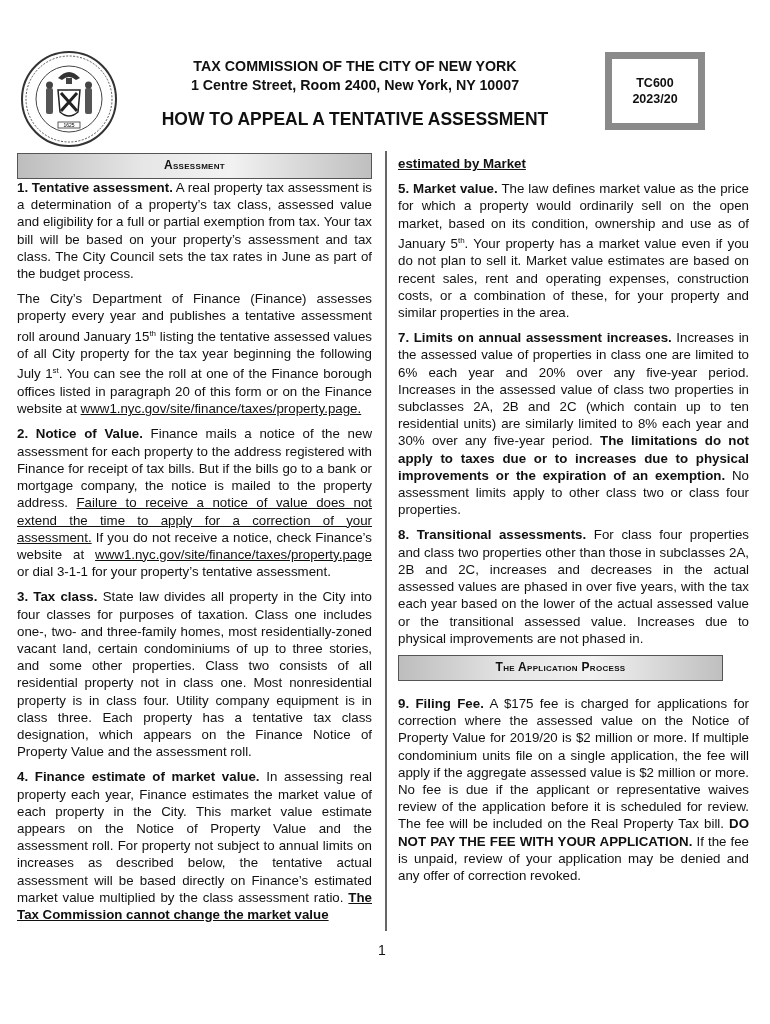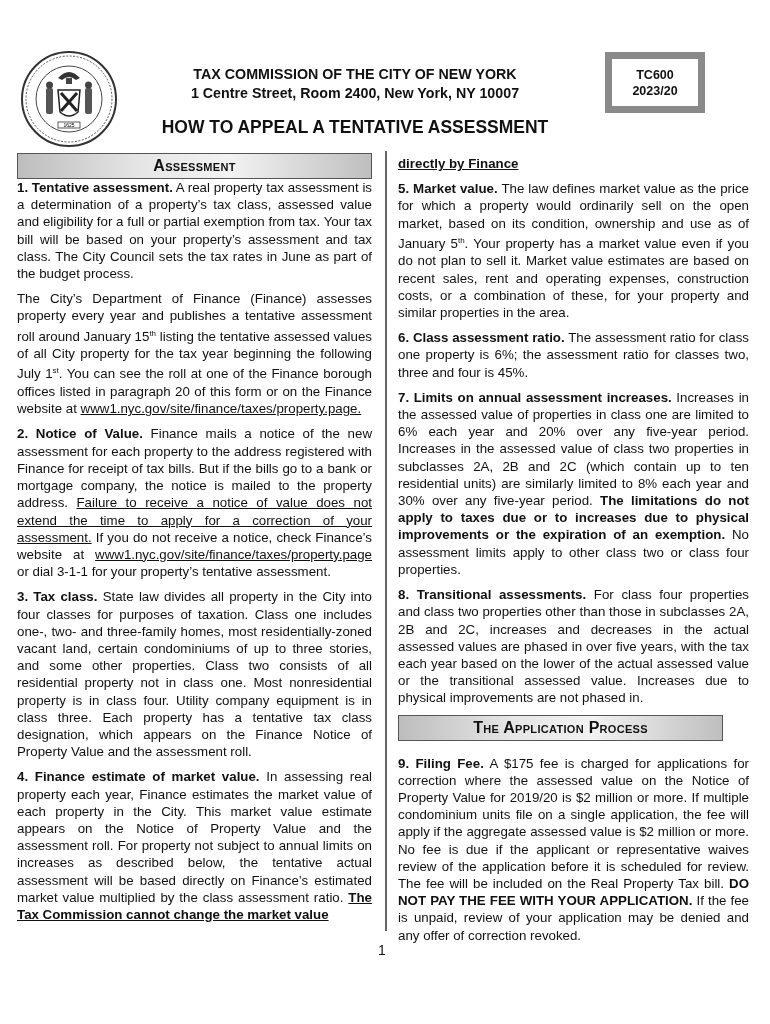--- a/index.html
+++ b/index.html
@@ -1,35 +1,35 @@
 <!DOCTYPE html>
 <html><head>
 <meta charset="utf-8">
 <style>
   html, body { margin: 0; padding: 0; background: #ffffff; }
   body { width: 770px; height: 1024px; position: relative; overflow: hidden;
          font-family: "Liberation Sans", sans-serif; color: #111; }
   .seal { position: absolute; left: 20px; top: 50px; width: 98px; height: 98px; }
-  .header { position: absolute; left: 130px; top: 64px; width: 450px; text-align: center; }
+  .header { position: absolute; left: 130px; top: 56px; width: 450px; text-align: center; }
   .h-line1, .h-line2 { font-family: "Liberation Sans", sans-serif; font-weight: bold;
          font-size: 15.5px; line-height: 19px; transform: scaleX(0.92); transform-origin: center; }
   .h-title { font-weight: bold; font-size: 19px; margin-top: 14px; transform: scaleX(0.92); }
-  .formbox { position: absolute; left: 605px; top: 52px; width: 100px; height: 61px;
+  .formbox { position: absolute; left: 605px; top: 52px; width: 100px; height: 78px;
          border: 7px solid #8a8a8a; background: #fff; box-sizing: border-box;
          display: flex; flex-direction: column; align-items: center; justify-content: center;
          font-weight: bold; font-size: 12.5px; line-height: 16px; }
   .col { position: absolute; top: 0; font-size: 13.3px; line-height: 17.2px; text-align: justify; }
   .col-left { left: 17px; width: 355px; }
   .col-right { left: 398px; width: 351px; }
   .divider { position: absolute; left: 385px; top: 151px; width: 2px; height: 780px; background: #666; }
   .section-bar { height: 26px; border: 1px solid #555; box-sizing: border-box;
          background: linear-gradient(90deg, #bdbdbd 0%, #e6e6e6 35%, #f2f2f2 60%, #bfbfbf 100%);
          display: flex; align-items: center; justify-content: center;
          font-weight: bold; font-size: 13px; font-variant: small-caps; letter-spacing: 0.3px; }
-  .section-bar span { font-size: 16px; }
+  .section-bar span { font-size: 12px; }
   p { margin: 0 0 8px 0; }
   .b { font-weight: bold; }
   .u { text-decoration: underline; }
   .pagenum { position: absolute; left: 378px; top: 942px; font-size: 14px; }
 </style>
 </head>
 <body>
 
 <div class="seal">
   <svg width="98" height="98" viewBox="0 0 98 98">
@@ -78,27 +78,24 @@
   <p>
     <span class="b">3. Tax class.</span><span> State law divides all property in the City into four classes for purposes of taxation.  Class one includes one-, two- and three-family homes, most residentially-zoned vacant land, certain condominiums of up to three stories, and some other properties.  Class two consists of all residential property not in class one.  Most nonresidential property is in class four.  Utility company equipment is in class three.  Each property has a tentative tax class designation, which appears on the Finance Notice of Property Value and the assessment roll.</span>
   </p>
   <p>
     <span class="b">4. Finance estimate of market value.</span><span> In assessing real property each year, Finance estimates the market value of each property in the City. This market value estimate appears on the Notice of Property Value and the assessment roll.  For property not subject to annual limits on increases as described below, the tentative actual assessment will be based directly on Finance’s estimated market value multiplied by the class assessment ratio. </span><span class="b u">The Tax Commission cannot change the market value</span>
   </p>
 </div>
 
 <div class="col col-right" style="top:155px;">
   <p>
-    <span class="b u">directly by Finance</span>
+    <span class="b u">estimated by Market</span>
   </p>
   <p>
     <span class="b">5. Market value.</span><span>  The law defines market value as the price for which a property would ordinarily sell on the open market, based on its condition, ownership and use as of January 5</span><sup style="font-size:8px">th</sup><span>. Your property has a market value even if you do not plan to sell it.  Market value estimates are based on recent sales, rent and operating expenses, construction costs, or a combination of these, for your property and similar properties in the area.</span>
-  </p>
-  <p>
-    <span class="b">6. Class assessment ratio.</span><span>  The assessment ratio for class one property is 6%; the assessment ratio for classes two, three and four is 45%.</span>
   </p>
   <p>
     <span class="b">7. Limits on annual assessment increases.</span><span> Increases in the assessed value of properties in class one are limited to 6% each year and 20% over any five-year period.  Increases in the assessed value of class two properties in subclasses 2A, 2B and 2C (which contain up to ten residential units) are similarly limited to 8% each year and 30% over any five-year period. </span><span class="b">The limitations do not apply to taxes due or to increases due to physical improvements or the expiration of an exemption.</span><span>  No assessment limits apply to other class two or class four properties.</span>
   </p>
   <p>
     <span class="b">8. Transitional assessments.</span><span>  For class four properties and class two properties other than those in subclasses 2A, 2B and 2C, increases and decreases in the actual assessed values are phased in over five years, with the tax each year based on the lower of the actual assessed value or the transitional assessed value. Increases due to physical improvements are not phased in.</span>
   </p>
   <div class="section-bar" style="width:325px; margin:6px 0 14px 0;">
     <span>The Application Process</span>
   </div>

